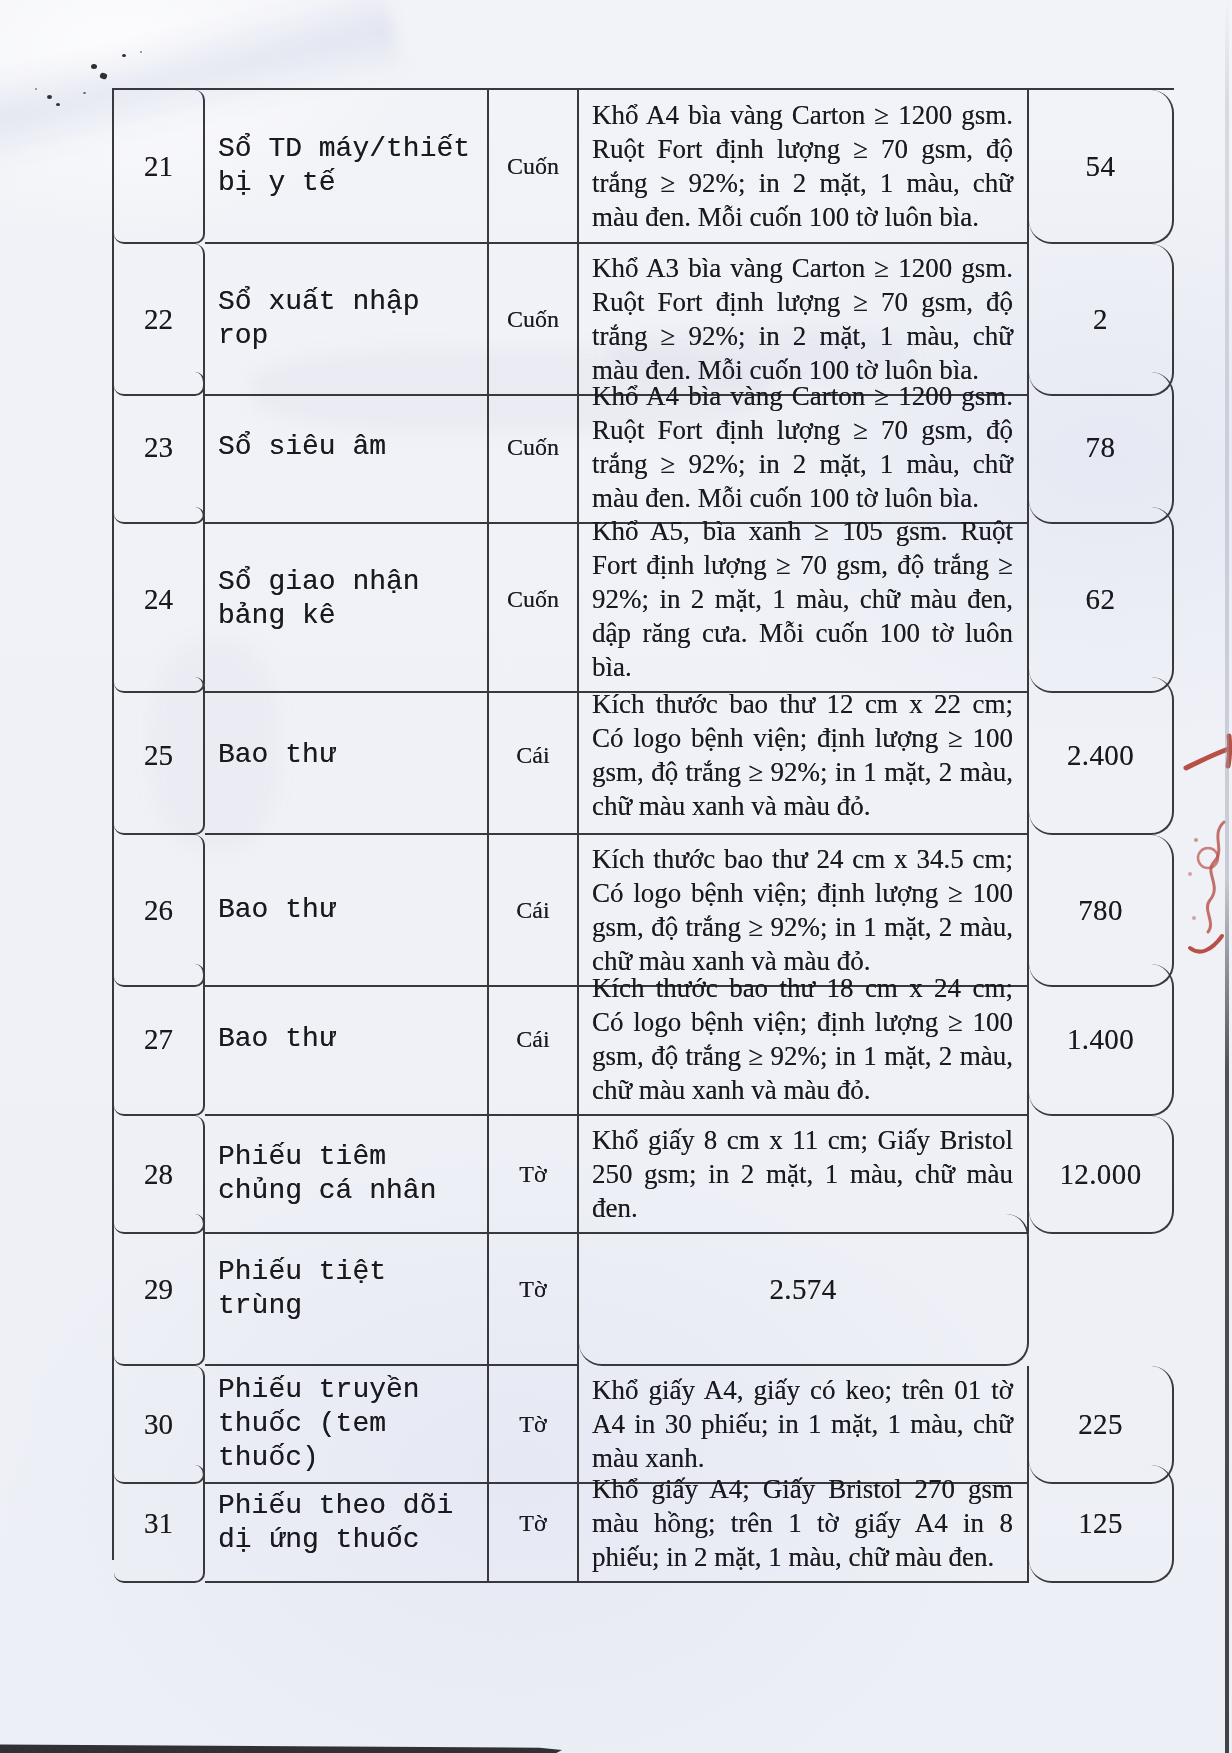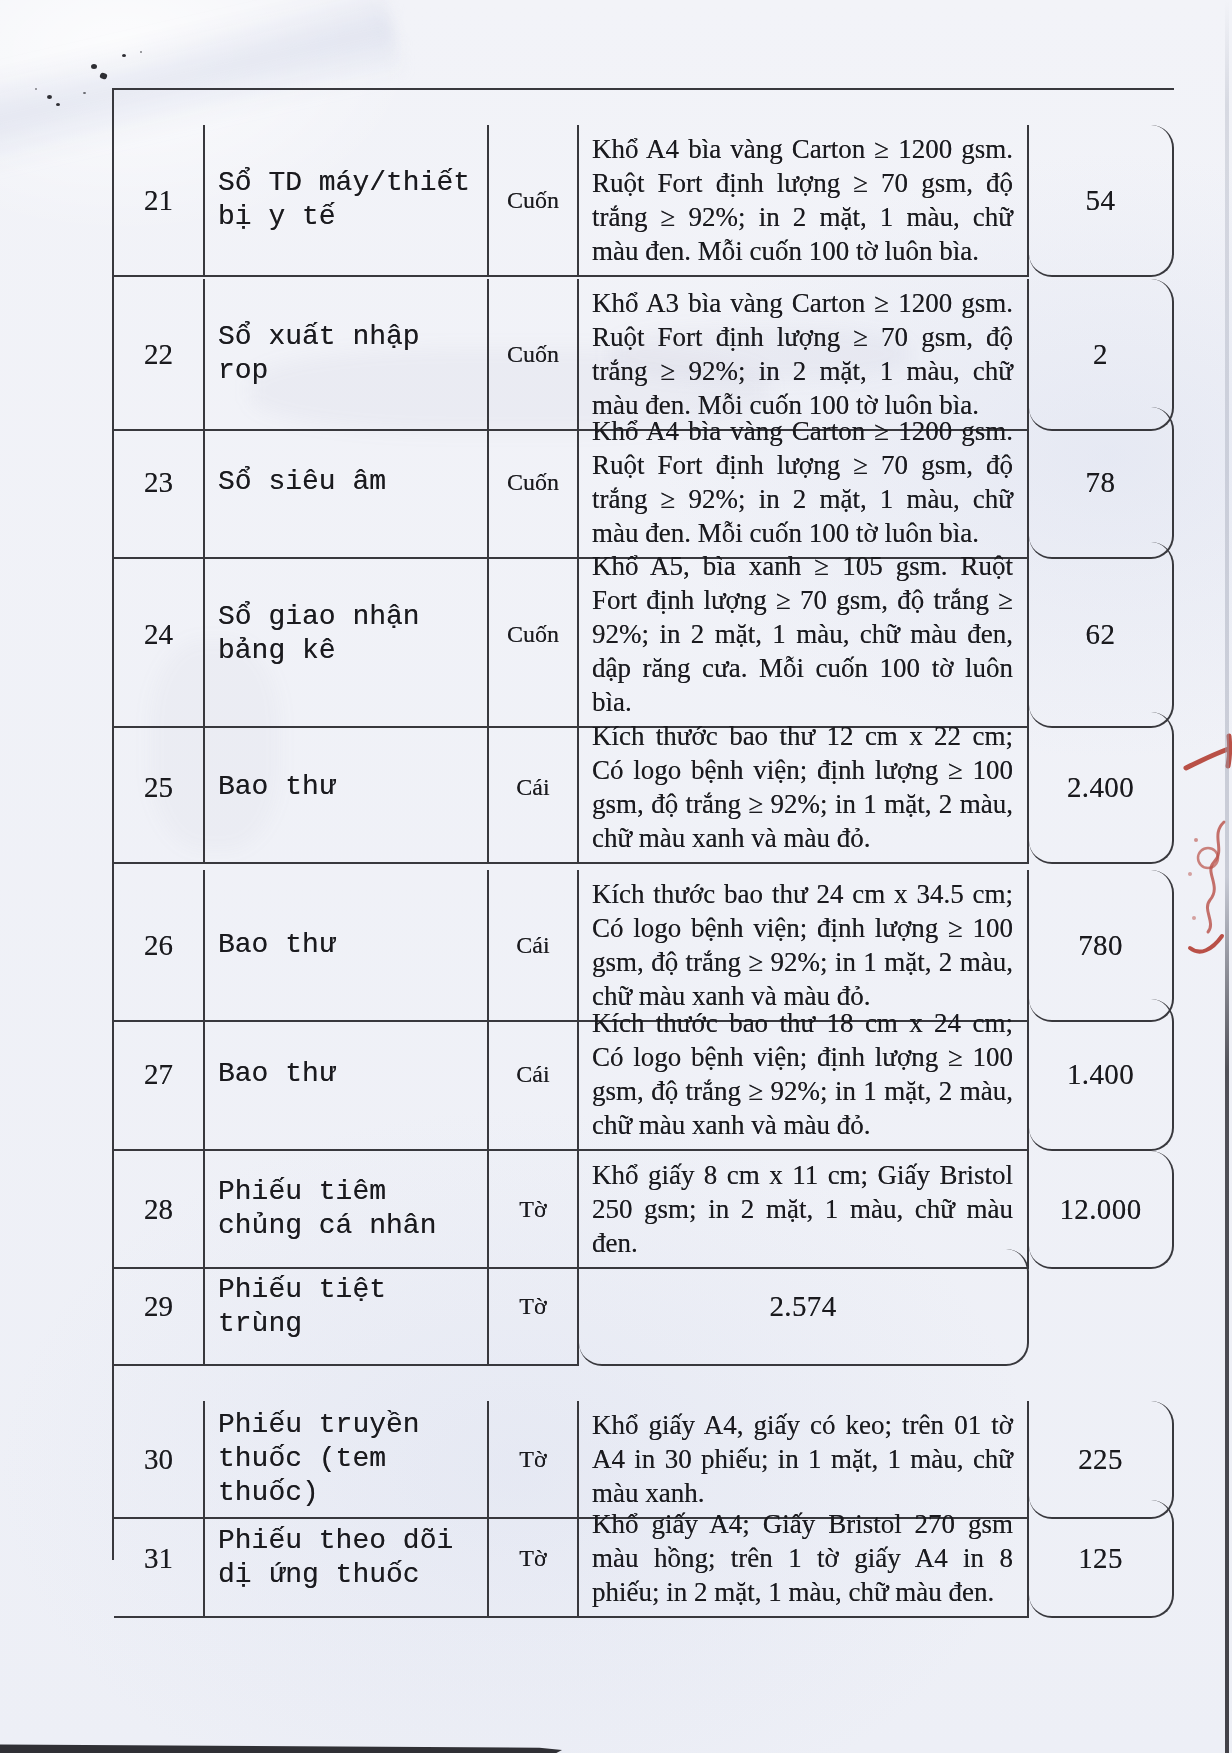--- a/index.html
+++ b/index.html
@@ -34,23 +34,22 @@
     border-top:2px solid #38383d;border-left:2px solid #38383d;
     box-sizing:border-box;
   }
   .row{display:grid;grid-template-columns:91px 284px 90px 450px 145px;}
   .cell{
     box-sizing:border-box;
     border-right:2px solid #38383d;border-bottom:2px solid #38383d;
     display:flex;align-items:center;
     color:#1a1a1e;
     text-shadow:0 0 .6px rgba(26,26,30,.65);
-    margin-top:35px;
-  }
-  .cell.stt{justify-content:center;font-size:29px;}
+  }
+  .cell.stt{justify-content:center;font-size:29px;border-radius:10px;}
   .cell.name{padding:6px 10px 6px 13px;font-size:28px;line-height:34px;font-family:Liberation Mono, monospace;}
   .cell.unit{justify-content:center;font-size:24px;}
   .cell.desc{padding:7px 14px 7px 13px;font-size:27px;line-height:34px;}
   .cell.desc .txt{width:100%;text-align:justify;text-align-last:left;}
   .cell.qty{justify-content:center;font-size:29px;letter-spacing:.4px;border-radius:23px;}
 
   .red-marks{position:absolute;left:1130px;top:690px;width:102px;height:300px;}
 
   .edge-right{
     position:absolute;top:0;left:1225px;width:4px;height:1753px;

